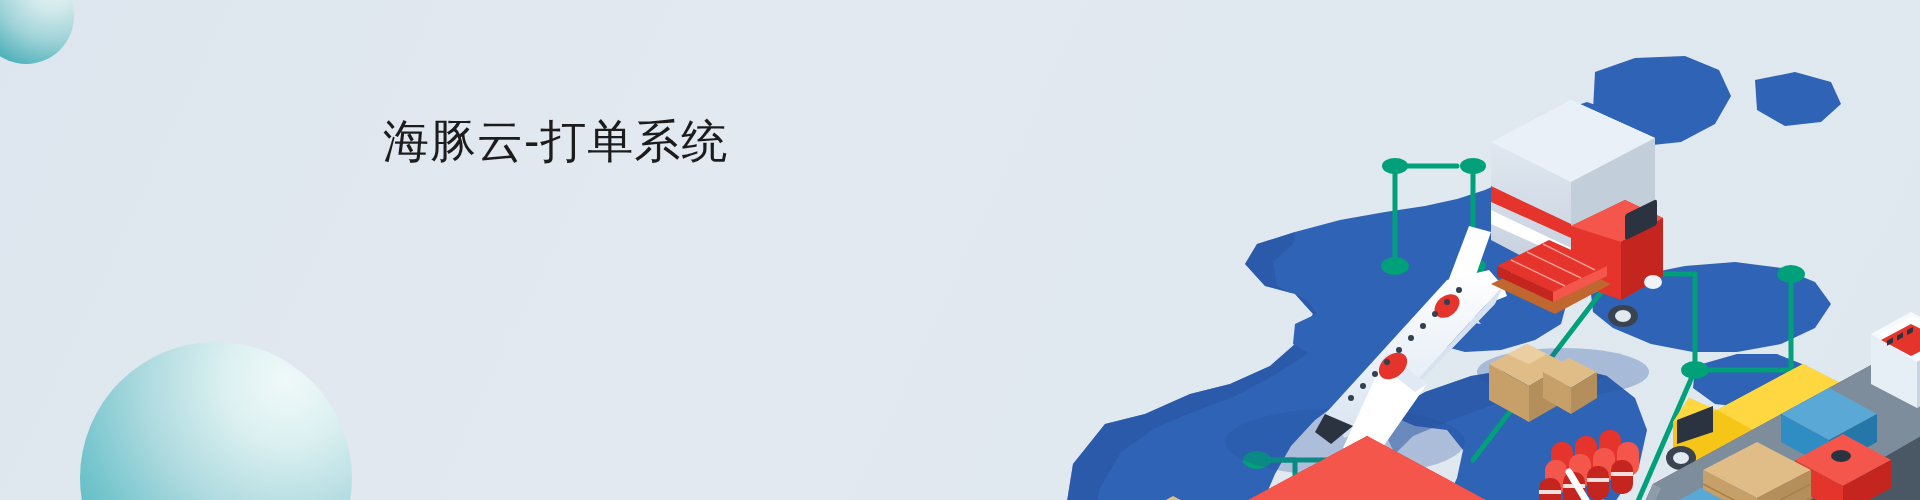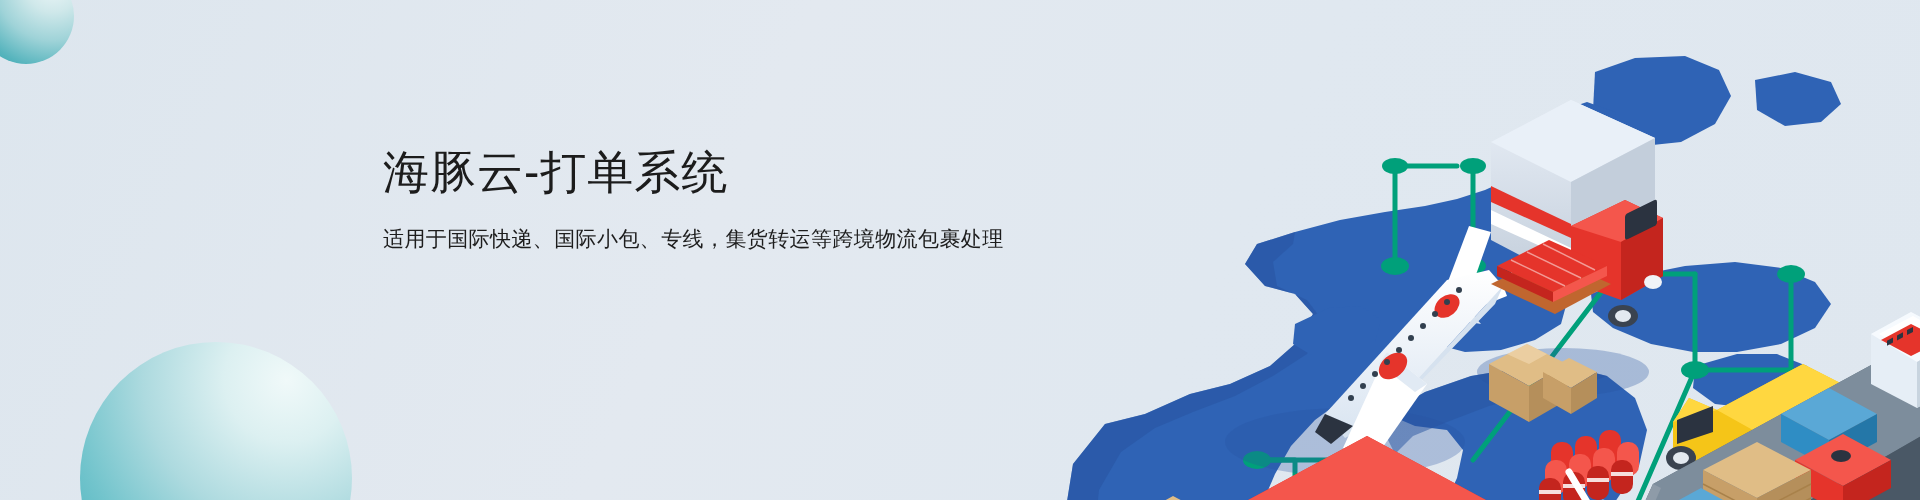--- a/index.html
+++ b/index.html
@@ -34,21 +34,21 @@
     top: 342px;
     width: 272px;
     height: 272px;
     background: radial-gradient(circle at 76% 14%, #f0f9f9 0%, #dcf0f1 20%, #addadf 46%, #72c4cc 70%, #35abb6 100%);
   }
 
   
   #copy {
     position: absolute;
     left: 383px;
-    top: 143px;
+    top: 112px;
     width: 620px;
   }
   #headline {
     margin: 0;
     font-size: 46px;
     line-height: 1.28;
     font-weight: 400;
     letter-spacing: 1px;
     color: #1c1c1c;
     white-space: nowrap;
@@ -76,21 +76,20 @@
 </head>
 <body>
 
 <div id="banner">
 
   <div class="blob" id="blob-top"></div>
   <div class="blob" id="blob-bottom"></div>
 
   <div id="copy">
     <h1 id="headline">海豚云-打单系统</h1>
-    <p id="subhead">适用于国际快递、国际小包、专线，集货转运等跨境物流包裹处理</p>
   </div>
 
   <div id="art">
     <svg viewBox="0 0 930 510" xmlns="http://www.w3.org/2000/svg">
       <defs>
         <linearGradient id="gPlane" x1="0" y1="0" x2="0" y2="1">
           <stop offset="0" stop-color="#ffffff"></stop>
             <stop offset="1" stop-color="#dbe6f2"></stop>
         </linearGradient>
         <linearGradient id="gShipHull" x1="0" y1="0" x2="1" y2="1">

